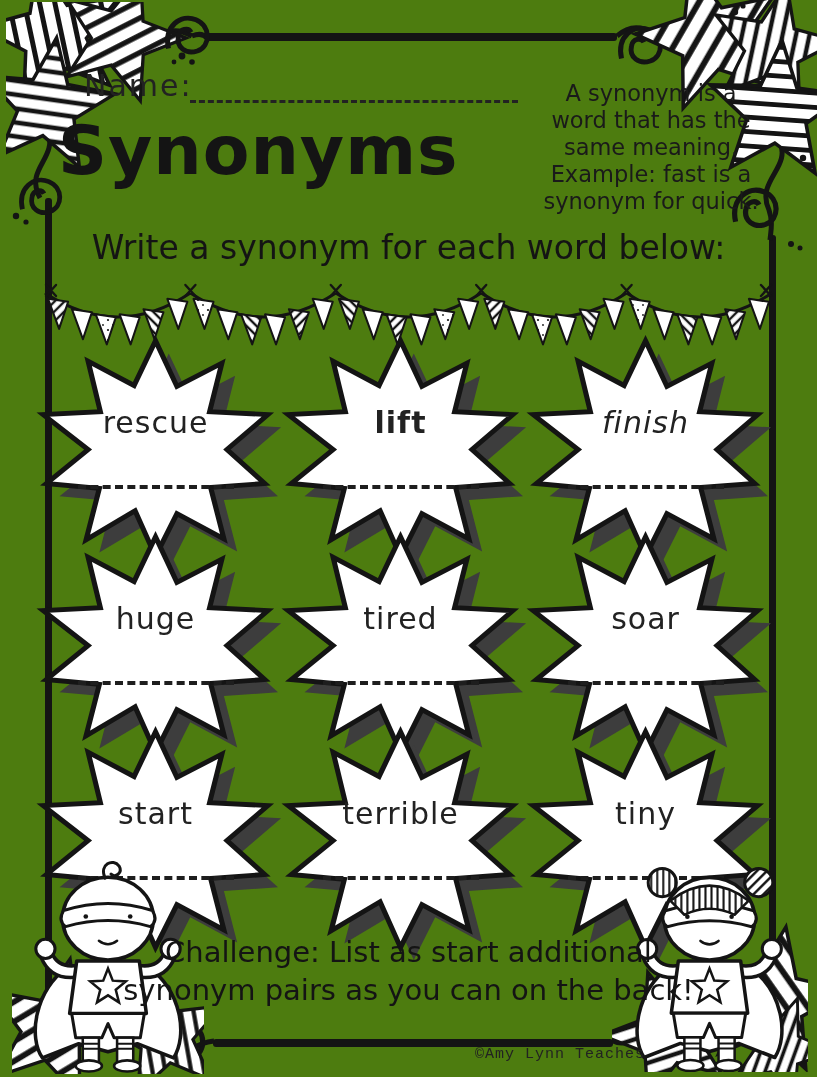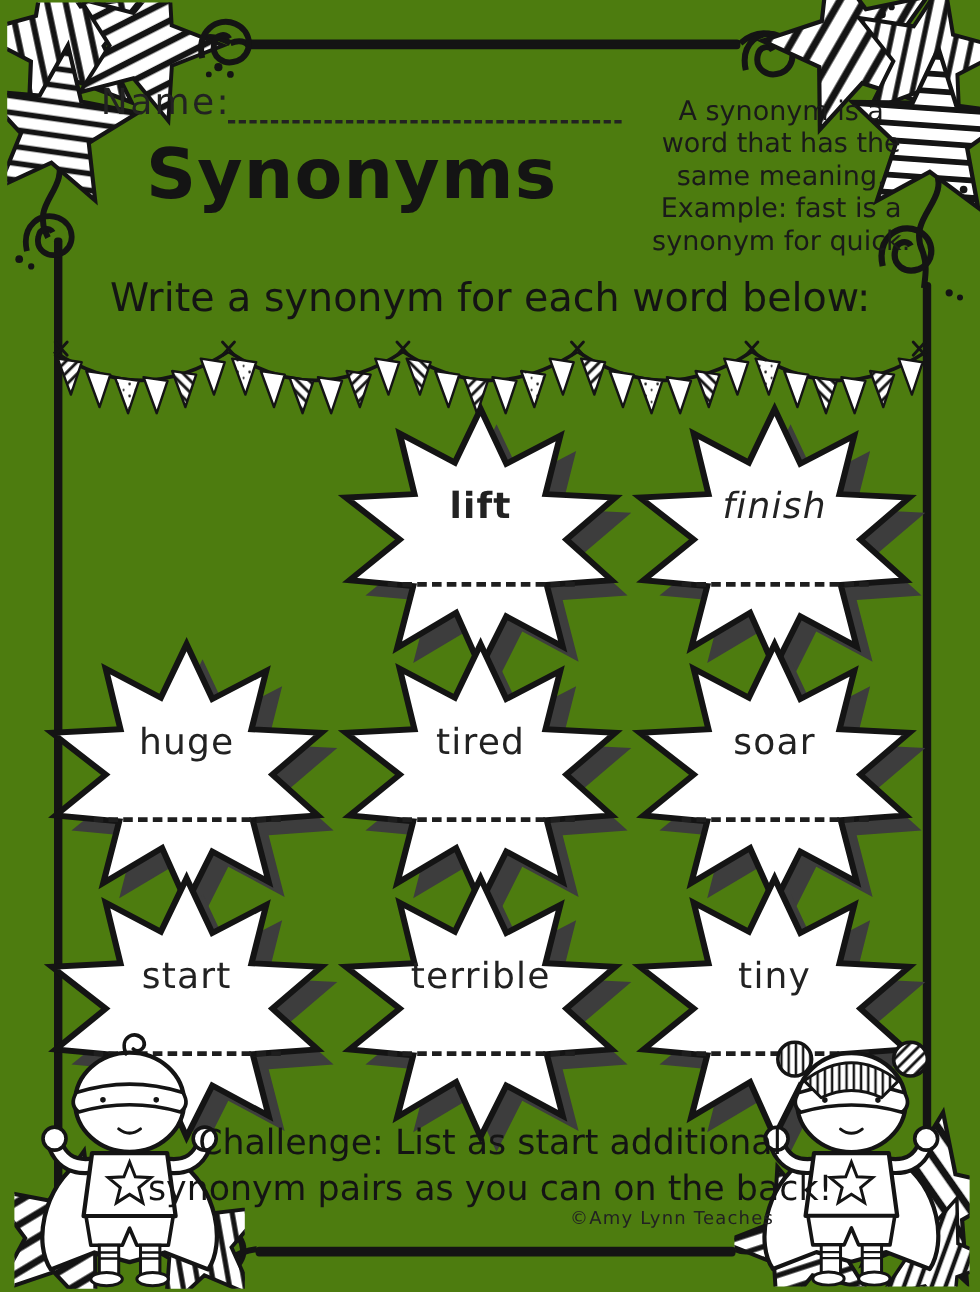--- a/index.html
+++ b/index.html
@@ -8,33 +8,33 @@
     background:#4d7c0f;overflow:hidden;color:#141414;
     font-family:"DejaVu Sans",sans-serif;
   }
   .abs{position:absolute;}
   
   .bar{position:absolute;background:#141414;border-radius:3px;}
   
   .name-label{left:84px;top:68px;font-size:30px;letter-spacing:2px;color:#222;}
   .name-line{left:190px;top:64px;width:328px;height:36px;border-bottom:3px dashed #222;}
   .definition{left:515px;top:80px;width:272px;text-align:center;font-size:22.5px;line-height:27px;color:#1a1a1a;}
-  .title{left:58px;top:112px;width:470px;text-align:center;font-size:58px;font-weight:bold;letter-spacing:1px;line-height:1.15;}
+  .title{left:58px;top:112px;width:470px;text-align:left;font-size:68px;font-weight:bold;letter-spacing:1px;line-height:1.15;}
   .subtitle{left:40px;top:228px;width:737px;text-align:center;font-size:33px;}
   
   .star-cell{position:absolute;width:245px;height:233px;}
   .star-cell svg{position:absolute;left:0;top:0;overflow:visible;}
   .star-word{position:absolute;left:0;top:70px;width:100%;text-align:center;font-size:30px;letter-spacing:1px;color:#222;}
   .answer-line{position:absolute;left:50%;top:138px;transform:translateX(-50%);width:156px;height:12px;border-bottom:4px dashed #1e1e1e;}
   .cell-0{left:33px;top:335px;}  .cell-1{left:278px;top:335px;font-weight:bold;} .cell-2{left:523px;top:335px;font-style:italic;}
   .cell-3{left:33px;top:531px;}  .cell-4{left:278px;top:531px;} .cell-5{left:523px;top:531px;}
   .cell-6{left:33px;top:726px;}  .cell-7{left:278px;top:726px;} .cell-8{left:523px;top:726px;}
   
   .challenge{left:60px;top:933px;width:697px;text-align:center;font-size:29px;line-height:38px;}
-  .copyright{left:430px;top:1006px;width:260px;text-align:center;font-size:15px;letter-spacing:1px;color:#222;}
+  .copyright{left:430px;top:1046px;width:260px;text-align:center;font-size:15px;letter-spacing:1px;color:#222;font-family:Liberation Mono, monospace;}
   svg{display:block;}
 </style>
 </head>
 <body>
 
 <svg width="0" height="0" style="position:absolute" aria-hidden="true">
   <defs>
     <pattern id="pat-diag" width="7" height="7" patternUnits="userSpaceOnUse" patternTransform="rotate(45)">
       <rect width="7" height="7" fill="#fff"></rect>
         <line x1="3" y1="0" x2="3" y2="7" stroke="#141414" stroke-width="2.4"></line>
@@ -188,20 +188,28 @@
       <polygon points="680.0684,22.190464000000002 700.0684,25.190464000000002 691.0684,52.190464000000006" fill="url(#pat-diag)" stroke="#141414" stroke-width="2" stroke-linejoin="round"></polygon>
       <polygon points="703.914,11.862399999999997 723.914,14.862399999999997 714.914,41.862399999999994" fill="#fff" stroke="#141414" stroke-width="2" stroke-linejoin="round"></polygon>
       <path d="M 1 -2 L 11 9 M 11 -2 L 1 9" stroke="#141414" stroke-width="2.4" fill="none" stroke-linecap="round"></path>
       <path d="M 140.4 -2 L 150.4 9 M 150.4 -2 L 140.4 9" stroke="#141414" stroke-width="2.4" fill="none" stroke-linecap="round"></path>
       <path d="M 285.8 -2 L 295.8 9 M 295.8 -2 L 285.8 9" stroke="#141414" stroke-width="2.4" fill="none" stroke-linecap="round"></path>
       <path d="M 431.20000000000005 -2 L 441.20000000000005 9 M 441.20000000000005 -2 L 431.20000000000005 9" stroke="#141414" stroke-width="2.4" fill="none" stroke-linecap="round"></path>
       <path d="M 576.6 -2 L 586.6 9 M 586.6 -2 L 576.6 9" stroke="#141414" stroke-width="2.4" fill="none" stroke-linecap="round"></path>
       <path d="M 716 -2 L 726 9 M 726 -2 L 716 9" stroke="#141414" stroke-width="2.4" fill="none" stroke-linecap="round"></path>
     </svg>
 
+  <div class="star-cell cell-0">
+    <svg width="245" height="233" viewBox="0 0 240 240" preserveAspectRatio="none">
+      <use href="#burst" transform="translate(13,13)" fill="#3d3d3d"></use>
+      <use href="#burst" fill="#fff" stroke="#141414" stroke-width="5"></use>
+    </svg>
+    <div class="star-word">rescue</div>
+    <div class="answer-line"></div>
+  </div>
   <div class="star-cell cell-1">
     <svg width="245" height="233" viewBox="0 0 240 240" preserveAspectRatio="none">
       <use href="#burst" transform="translate(13,13)" fill="#3d3d3d"></use>
       <use href="#burst" fill="#fff" stroke="#141414" stroke-width="5"></use>
     </svg>
     <div class="star-word">lift</div>
     <div class="answer-line"></div>
   </div>
   <div class="star-cell cell-2">
     <svg width="245" height="233" viewBox="0 0 240 240" preserveAspectRatio="none">

